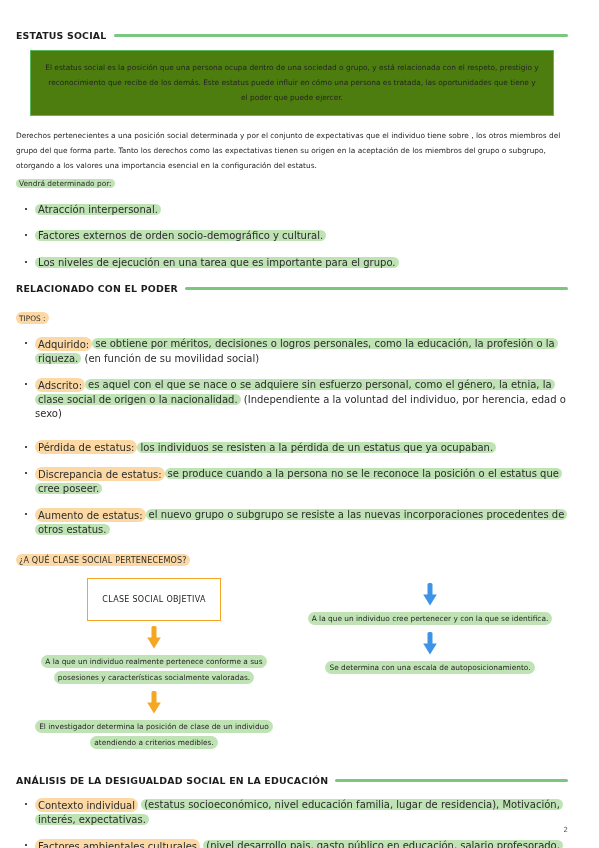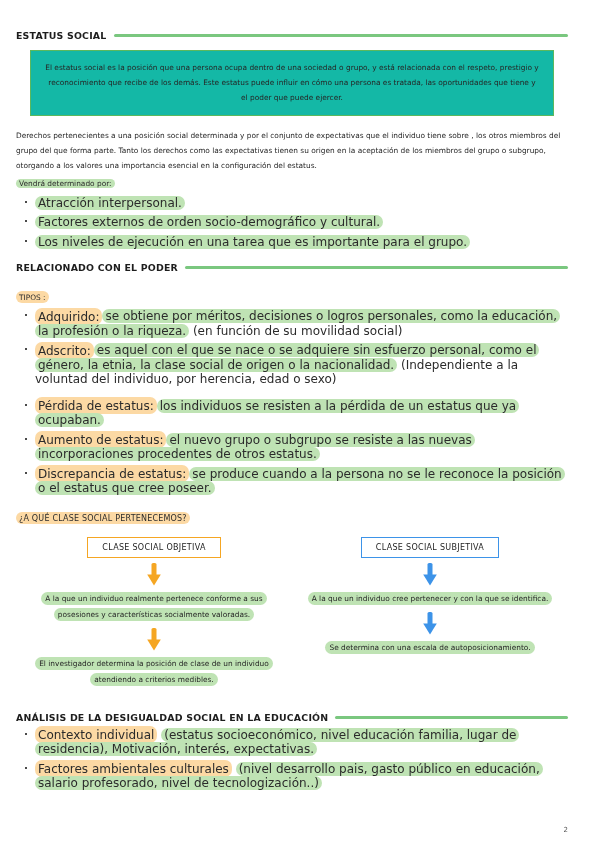--- a/index.html
+++ b/index.html
@@ -41,21 +41,21 @@
     flex: 1 1 auto;
     height: 3px;
     background: #7ac77f;
     border-radius: 2px;
   }
 
   
   .intro-box {
     margin: 9px 30px 0 30px;
     border: 1.3px solid #5cb85c;
-    background: #14b8a6;
+    background: #4d7c0f;
     padding: 9px 14px 10px 14px;
     box-sizing: border-box;
   }
   .intro-box p {
     margin: 0;
     font-size: 7.4px;
     line-height: 15px;
     text-align: center;
     color: #252525;
   }
@@ -93,22 +93,22 @@
 
   
   ul.bullets {
     margin: 2px 16px 0 16px;
     padding: 0;
     list-style: none;
   }
   ul.bullets > li {
     position: relative;
     padding-left: 19px;
-    margin-top: 5px;
-    font-size: 12px;
+    margin-top: 12px;
+    font-size: 10px;
     line-height: 14.5px;
   }
   ul.bullets > li::before {
     content: "";
     position: absolute;
     left: 9px;
     top: 5px;
     width: 2.2px;
     height: 2.2px;
     background: #4a4a4a;
@@ -126,21 +126,21 @@
   }
   .col {
     width: 47%;
     display: flex;
     flex-direction: column;
     align-items: center;
   }
   .node-box {
     border: 1.6px solid #f5a623;
     background: #ffffff;
-    padding: 5px 14px;
+    padding: 16px 14px;
     font-size: 8px;
     letter-spacing: 0.3px;
     color: #1d1d1d;
     white-space: nowrap;
   }
   .node-box.blue { border-color: #3d93e8; }
 
   .arrow {
     width: 16px;
     height: 24px;
@@ -211,24 +211,24 @@
     </li>
   </ul>
 
   <div class="spacer-sm"></div>
 
   <ul class="bullets">
     <li>
       <span class="hl-o">Pérdida de estatus:</span><span class="hl-g">los individuos se resisten a la pérdida de un estatus que ya ocupaban.</span>
     </li>
     <li>
+      <span class="hl-o">Discrepancia de estatus:</span><span class="hl-g">se produce cuando a la persona no se le reconoce la posición o el estatus que cree poseer.</span>
+    </li>
+    <li>
       <span class="hl-o">Aumento de estatus:</span><span class="hl-g">el nuevo grupo o subgrupo se resiste a las nuevas incorporaciones procedentes de otros estatus.</span>
-    </li>
-    <li>
-      <span class="hl-o">Discrepancia de estatus:</span><span class="hl-g">se produce cuando a la persona no se le reconoce la posición o el estatus que cree poseer.</span>
     </li>
   </ul>
 
   <div class="spacer-md"></div>
   <div class="lead-hl">
     <span class="hl-o" style="font-size:8px;letter-spacing:0.2px">¿A QUÉ CLASE SOCIAL PERTENECEMOS?</span>
   </div>
 
   <div class="diagram">
 
@@ -244,21 +244,20 @@
       <svg class="arrow" viewBox="0 0 16 24">
         <rect x="5.5" y="0" width="5" height="13" rx="1.6" fill="#f5a623"></rect>
         <path d="M1.2 11.5 L14.8 11.5 L8 22.5 Z" fill="#f5a623"></path>
       </svg>
       <div class="node-text">
         <span class="hl-g">El investigador determina la posición de clase de un individuo atendiendo a criterios medibles.</span>
       </div>
     </div>
 
     <div class="col">
-      <div class="node-box blue">CLASE SOCIAL SUBJETIVA</div>
       <svg class="arrow" viewBox="0 0 16 24">
         <rect x="5.5" y="0" width="5" height="13" rx="1.6" fill="#3d93e8"></rect>
         <path d="M1.2 11.5 L14.8 11.5 L8 22.5 Z" fill="#3d93e8"></path>
       </svg>
       <div class="node-text">
         <span class="hl-g">A la que un individuo cree pertenecer y con la que se identifica.</span>
       </div>
       <svg class="arrow" viewBox="0 0 16 24">
         <rect x="5.5" y="0" width="5" height="13" rx="1.6" fill="#3d93e8"></rect>
         <path d="M1.2 11.5 L14.8 11.5 L8 22.5 Z" fill="#3d93e8"></path>

